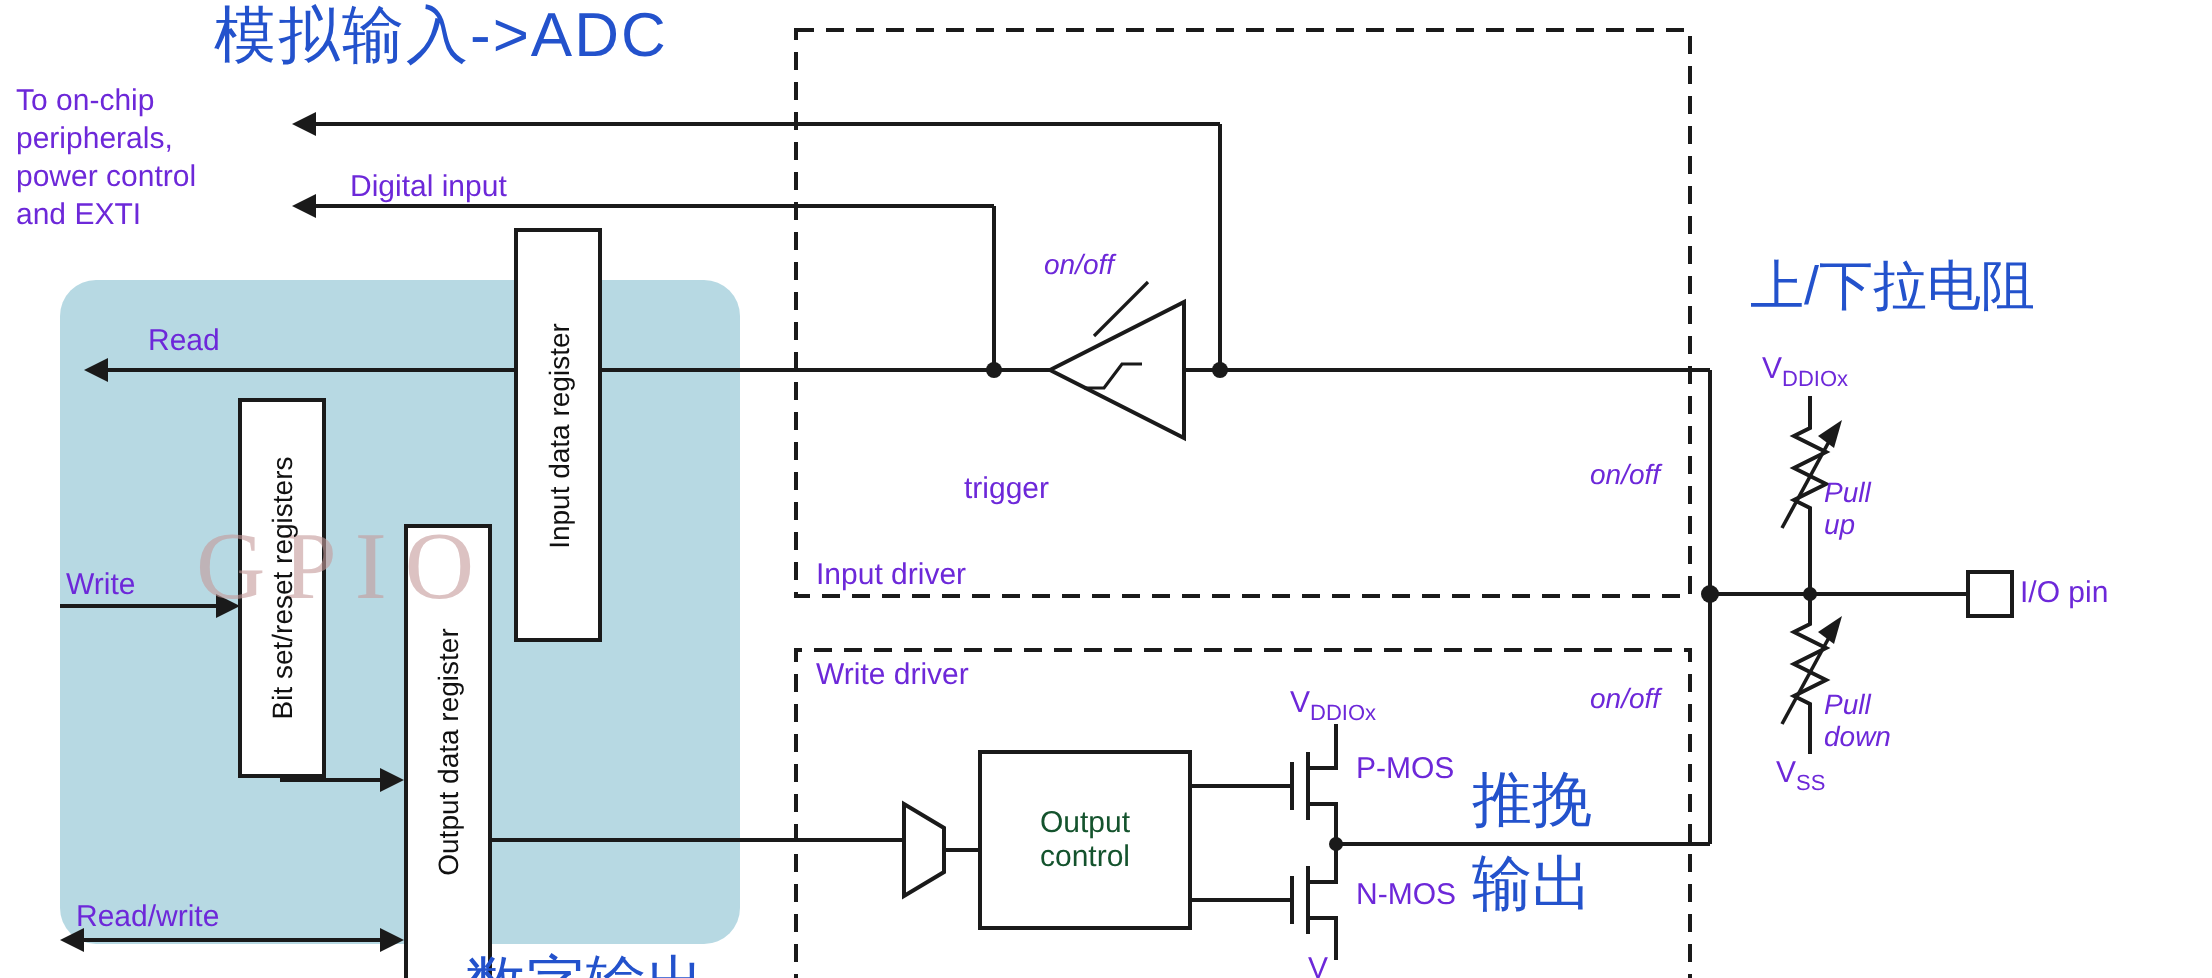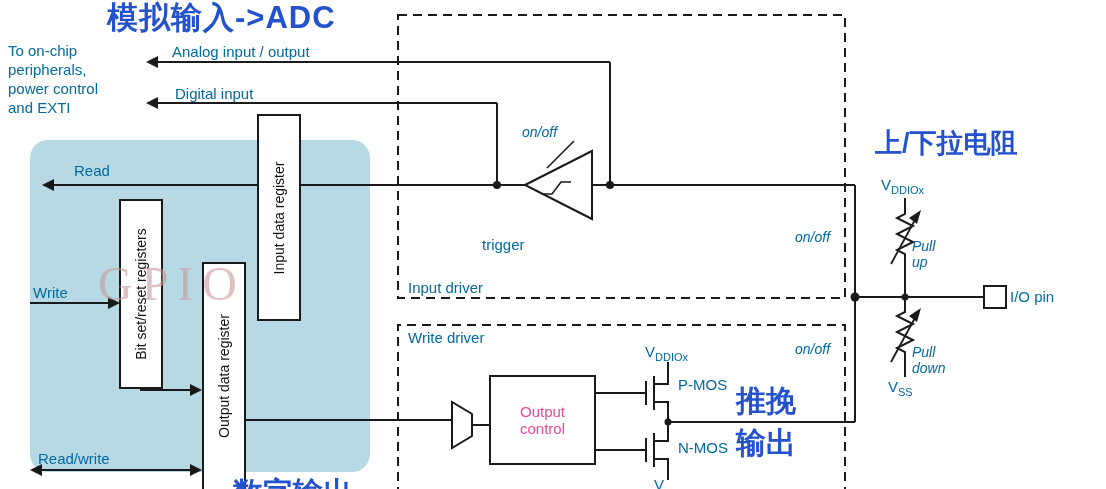--- a/index.html
+++ b/index.html
@@ -1,32 +1,32 @@
 <!DOCTYPE html>
 <html style="--accent: #2352cc; --block: #b7d9e3; --watermark: #c59a9a;"><head>
 <meta charset="utf-8">
 <style>
   * { margin:0; padding:0; box-sizing:border-box; }
   html,body { background:#ffffff; }
   body { font-family:"Liberation Sans", sans-serif; }
   .canvas { position:relative; width:1106px; height:489px; background:#fff; overflow:hidden; }
   .canvas svg { position:absolute; left:0; top:0; }
-  .lbl { position:absolute; font-size:15px; color:#0369a1; white-space:nowrap; line-height:1.15; }
+  .lbl { position:absolute; font-size:15px; color:#6d28d9; white-space:nowrap; line-height:1.15; }
   .sm { font-size:14px;font-style:italic; }
   .pre { white-space:pre-line; }
-  .accent { color:var(--accent); font-weight:bold; }
+  .accent { color:var(--accent); font-weight:normal; }
   .title-top { font-size:31px; letter-spacing:1px; }
   .title-side { font-size:27px; }
   .pushpull { font-size:30px; line-height:42px; }
   .clipped-blue { font-size:30px; }
   .vreg { position:absolute; display:flex; align-items:center; justify-content:center; overflow:visible; }
   .vreg span { transform:rotate(-90deg); white-space:nowrap; font-size:14px; color:#111; }
   .sub { font-size:11px; position:relative; top:4px; }
   .watermark { position:absolute; font-family:"Liberation Serif", serif; font-size:48px; letter-spacing:9px; color:var(--watermark); opacity:0.6; }
-  .ctrltext { position:absolute; display:flex; align-items:center; justify-content:center; text-align:center; white-space:pre-line; font-size:15px; color:#ec4899; }
+  .ctrltext { position:absolute; display:flex; align-items:center; justify-content:center; text-align:center; white-space:pre-line; font-size:15px; color:#14532d; }
 </style>
 </head>
 <body>
 
 <div class="canvas">
 
   <svg width="1106" height="489" viewBox="0 0 1106 489">
 
     <rect x="30" y="140" width="340" height="332" rx="18" style="fill:var(--block)"></rect>
 
@@ -117,21 +117,20 @@
   </svg>
 
   <div class="watermark" style="left:98px;top:256px">GPIO</div>
 
   <div class="lbl accent title-top" style="left:107px;top:0px">模拟输入-&gt;ADC</div>
   <div class="lbl pre" style="left:8px;top:41px;line-height:19px">To on-chip
 peripherals,
 power control
 and EXTI</div>
 
-  <div class="lbl" style="left:172px;top:43px">Analog input / output</div>
   <div class="lbl" style="left:175px;top:85px">Digital input</div>
   <div class="lbl" style="left:74px;top:162px">Read</div>
   <div class="lbl" style="left:33px;top:284px">Write</div>
   <div class="lbl" style="left:38px;top:450px">Read/write</div>
 
   <div class="vreg" style="left:258px;top:115px;width:42px;height:205px">
       <span>Input data register</span>
     </div>
   <div class="vreg" style="left:120px;top:200px;width:42px;height:188px">
       <span>Bit set/reset registers</span>

